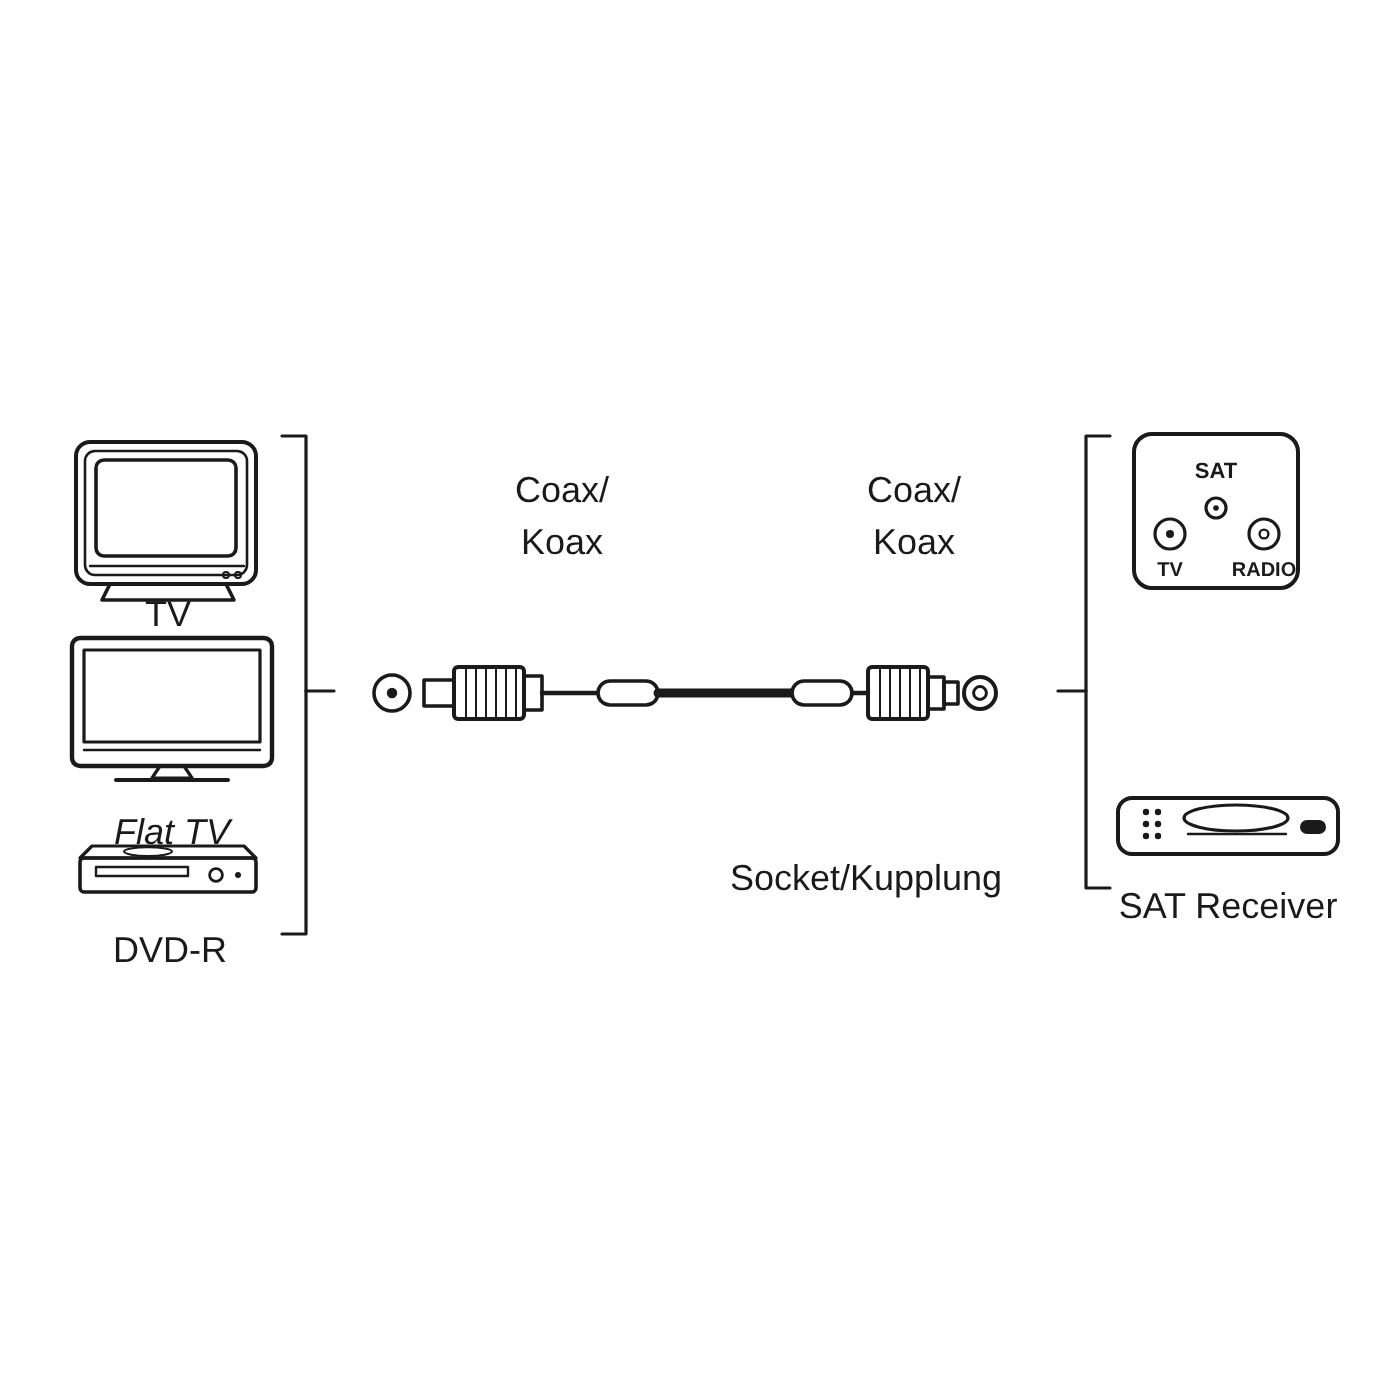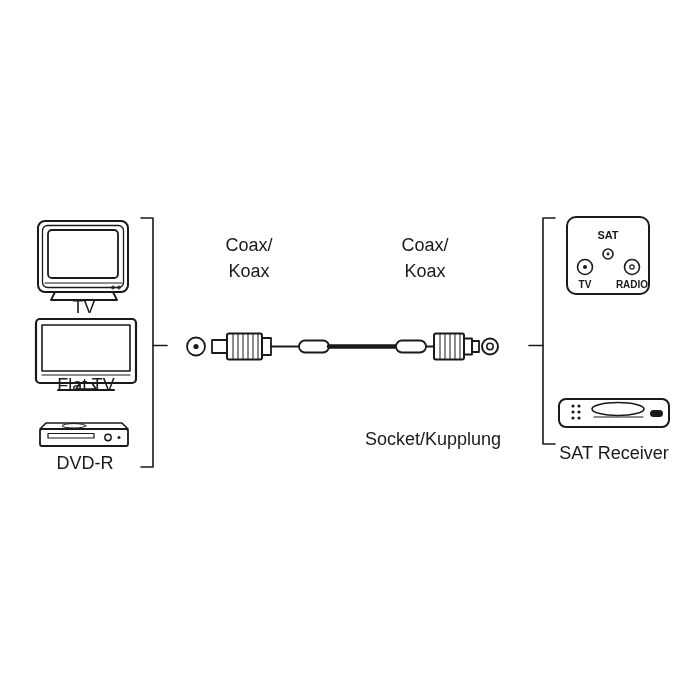--- a/index.html
+++ b/index.html
@@ -30,20 +30,21 @@
     white-space: nowrap;
     color: #1a1a1a;
   }
   .lbl2 {
     position: absolute;
     transform: translateX(-50%);
     text-align: center;
     font-size: 18px;
     line-height: 26px;
     color: #1a1a1a;
+    margin-left: 32px;
   }
   .lbl2 span { display: block; }
   .plate-sat {
     font-family: "Liberation Sans", sans-serif;
     font-size: 11px;
     font-weight: bold;
     fill: #1a1a1a;
     text-anchor: middle;
   }
   .plate-small {
@@ -159,23 +160,23 @@
       <circle cx="573" cy="418" r="1.6" fill="#1a1a1a" stroke="none"></circle>
       <circle cx="579" cy="418" r="1.6" fill="#1a1a1a" stroke="none"></circle>
       <ellipse cx="618" cy="409" rx="26" ry="6.5" stroke-width="1.6"></ellipse>
       <line x1="594" y1="417" x2="643" y2="417" stroke-width="1.2"></line>
       <rect x="650" y="410" width="13" height="7" rx="3.5" fill="#1a1a1a" stroke="none"></rect>
     </g>
   </svg>
 
   <div class="lbl" style="left:84px; top:296px;">TV</div>
 
-  <div class="lbl" style="left:86px; top:374px;">Flat TV</div>
+  <div class="lbl" style="left:86px; top:405px;font-style:italic;">Flat TV</div>
 
-  <div class="lbl" style="left:85px; top:452px;">DVD-R</div>
+  <div class="lbl" style="left:85px; top:464px;">DVD-R</div>
 
   <div class="lbl2" style="left:249px; top:232px;">
     <span>Coax/</span>
     <span>Koax</span>
   </div>
 
   <div class="lbl2" style="left:425px; top:232px;">
     <span>Coax/</span>
     <span>Koax</span>
   </div>

